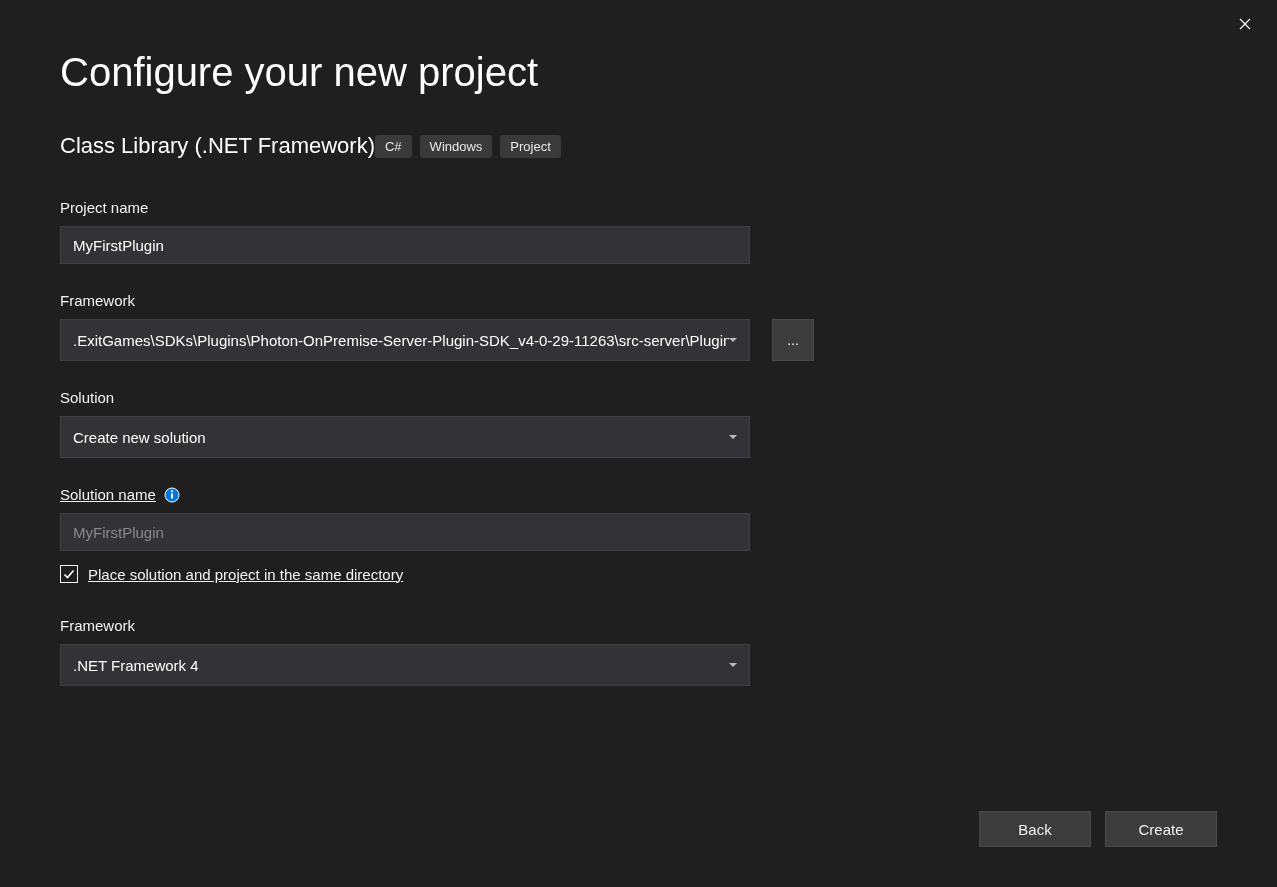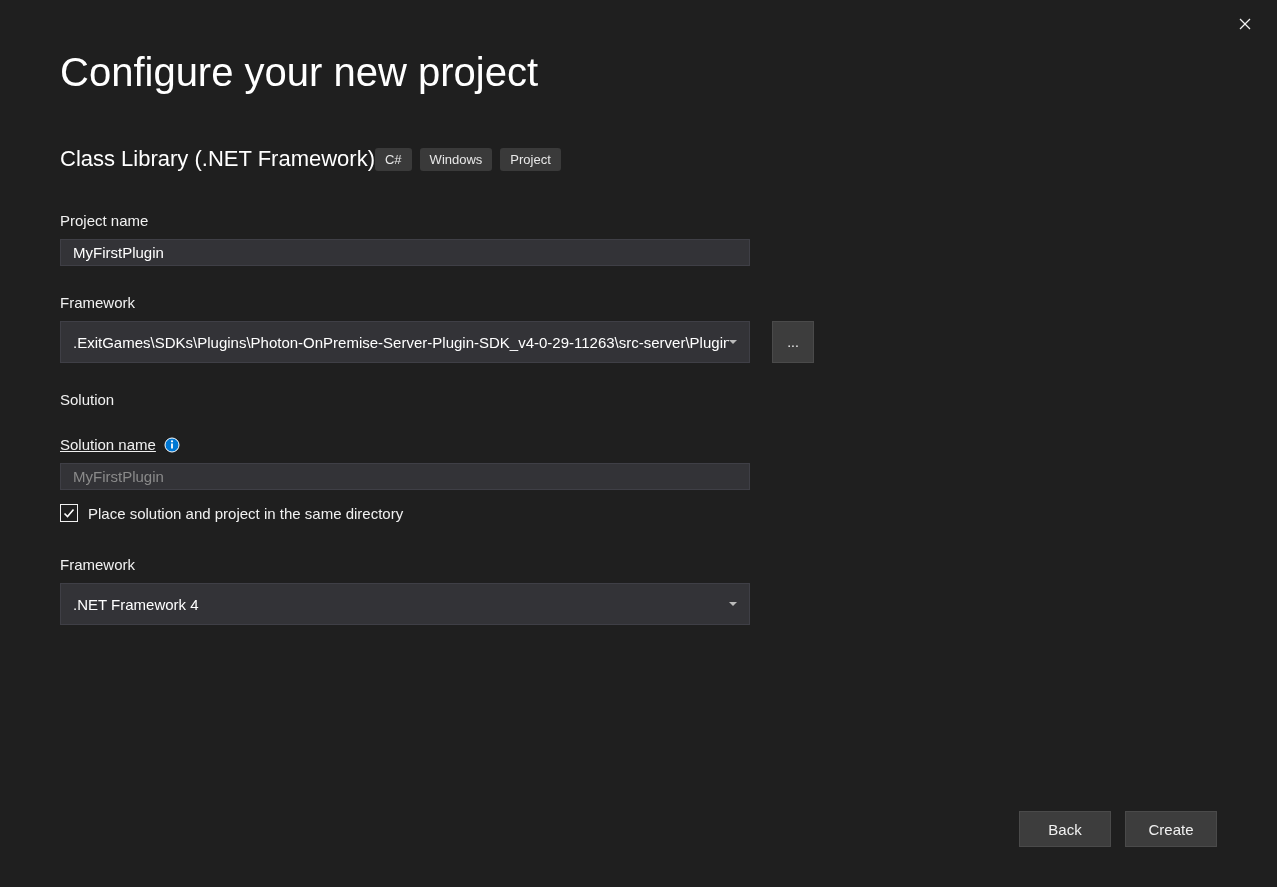--- a/index.html
+++ b/index.html
@@ -25,21 +25,21 @@
     cursor: pointer;
   }
   .close-btn svg { width: 12px; height: 12px; }
   .content {
     padding: 50px 60px 0 60px;
   }
   .page-title {
     font-size: 40px;
     font-weight: 350;
     color: #ffffff;
-    margin-bottom: 51px;
+    margin-bottom: 38px;
   }
   .subtitle-row {
     display: flex;
     align-items: center;
     margin-bottom: 40px;
   }
   .project-type {
     font-size: 22px;
     font-weight: 400;
     color: #ffffff;
@@ -65,21 +65,21 @@
   }
   .info-icon {
     width: 16px;
     height: 16px;
     display: inline-flex;
     align-items: center;
     justify-content: center;
   }
   .text-input {
     width: 690px;
-    height: 27px;
+    height: 38px;
     background: #333337;
     border: 1px solid #3f3f46;
     color: #ffffff;
     font-size: 15px;
     padding: 0 12px;
     outline: none;
   }
   .text-input::placeholder { color: #8a8a8a; }
   .location-row {
     display: flex;
@@ -116,20 +116,21 @@
     justify-content: center;
     cursor: pointer;
     font-size: 14px;
   }
   .checkbox-row {
     display: flex;
     align-items: center;
     gap: 10px;
     margin-top: 14px;
     margin-bottom: 34px;
+    text-decoration: underline;
   }
   .checkbox {
     width: 18px;
     height: 18px;
     border: 1px solid #f1f1f1;
     background: transparent;
     display: flex;
     align-items: center;
     justify-content: center;
     cursor: pointer;
@@ -140,21 +141,21 @@
     color: #f1f1f1;
   }
   .footer {
     position: absolute;
     bottom: 40px;
     right: 60px;
     display: flex;
     gap: 14px;
   }
   .footer-btn {
-    width: 92px;
+    width: 112px;
     height: 36px;
     background: #3d3d3d;
     border: 1px solid #4a4a4a;
     color: #f1f1f1;
     font-size: 15px;
     display: flex;
     align-items: center;
     justify-content: center;
     cursor: pointer;
   }
@@ -197,20 +198,24 @@
       <div class="combo">
         <span class="combo-text">.ExitGames\SDKs\Plugins\Photon-OnPremise-Server-Plugin-SDK_v4-0-29-11263\src-server\Plugins</span>
         <span class="caret"></span>
       </div>
       <div class="browse-btn">...</div>
     </div>
   </div>
 
   <div class="field-group">
     <div class="field-label">Solution</div>
+    <div class="combo">
+      <span class="combo-text">Create new solution</span>
+      <span class="caret"></span>
+    </div>
   </div>
 
   <div class="field-group" style="margin-bottom:14px;text-decoration:underline;">
     <div class="field-label">
       <span>Solution name</span>
       <span class="info-icon">
         <svg viewBox="0 0 16 16">
           <circle cx="8" cy="8" r="7" fill="#0078d4" stroke="#ffffff" stroke-width="1"></circle>
           <rect x="7.1" y="6.5" width="1.8" height="5" fill="#ffffff"></rect>
           <circle cx="8" cy="4.3" r="1.1" fill="#ffffff"></circle>

